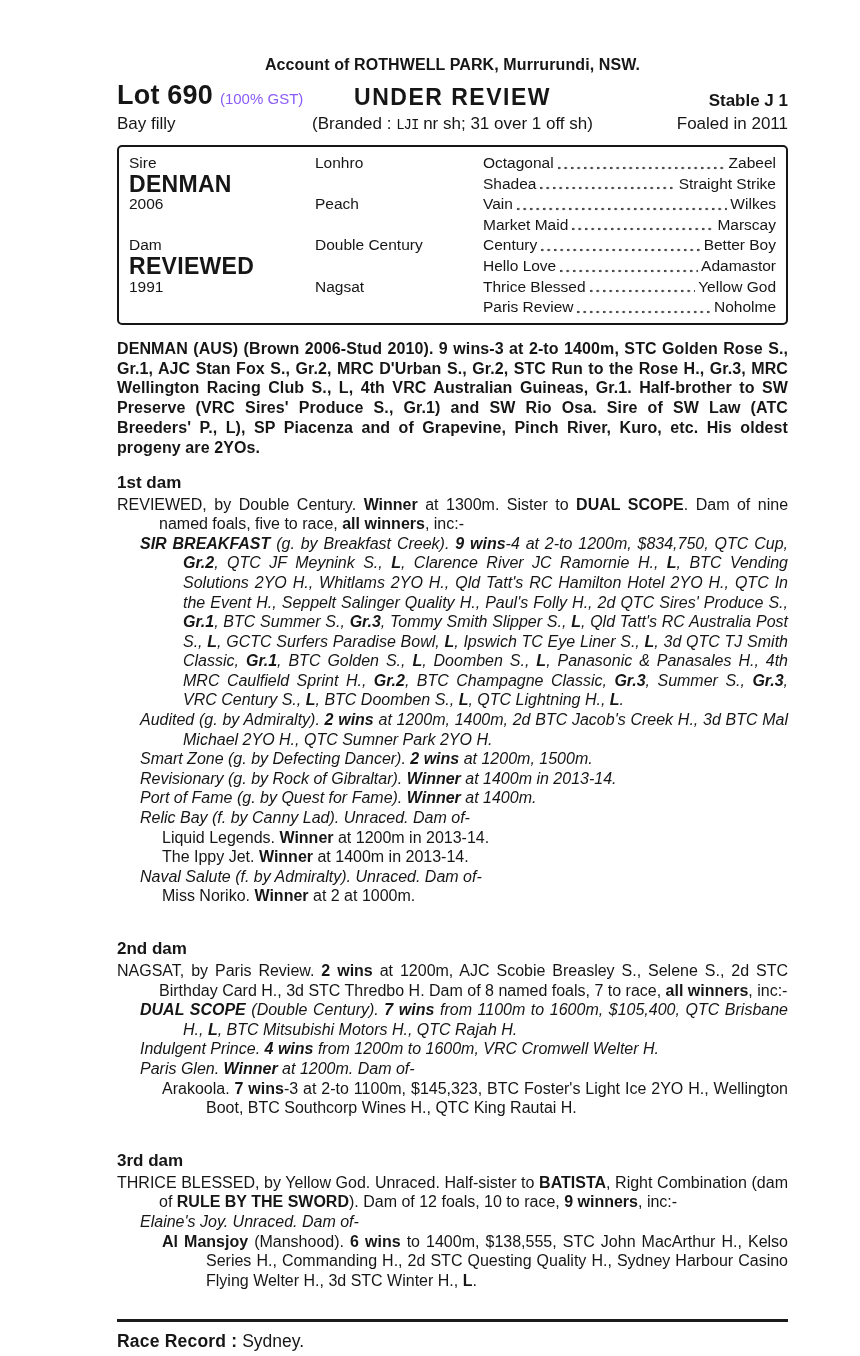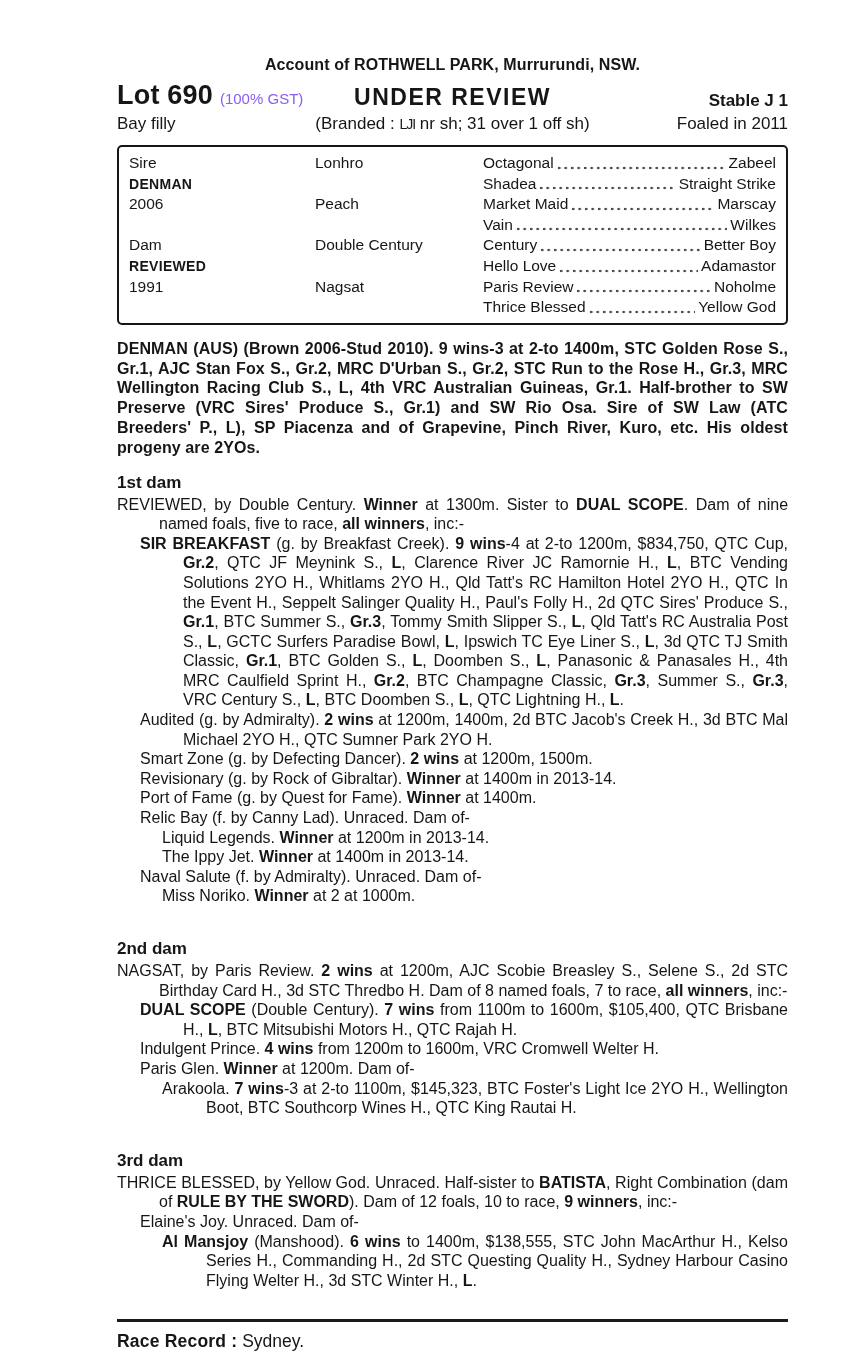--- a/index.html
+++ b/index.html
@@ -47,36 +47,36 @@
     align-items: flex-end;
     font-size: 17px;
     margin-top: 3px;
     margin-bottom: 11px;
   }
   .brand-line {
     position: absolute;
     left: 50%; transform: translateX(-50%);
     white-space: nowrap;
   }
-  .brand-mark { font-family: Liberation Sans, sans-serif; font-size: 14px; letter-spacing: -1px; }
+  .brand-mark { font-family: Liberation Mono, monospace; font-size: 14px; letter-spacing: -1px; }
   .foaled-year { margin-left: auto; }
 
   
   .ped-box {
     border: 2.5px solid #161616;
     border-radius: 5px;
     padding: 6px 10px 5px 10px;
     display: flex;
     font-size: 15.5px;
   }
   .ped-col1 { width: 186px; flex: 0 0 auto; }
   .ped-col2 { width: 168px; flex: 0 0 auto; }
   .ped-col3 { flex: 1 1 auto; min-width: 0; }
   .ped-slot { height: 20.6px; line-height: 20.6px; white-space: nowrap; overflow: hidden; }
-  .ped-main-name { font-weight: bold; font-size: 14px; letter-spacing: 0.3px; }
+  .ped-main-name { font-weight: bold; font-size: 23px; letter-spacing: 0.3px; }
   .ped-line { display: flex; align-items: center; height: 20.6px; line-height: 20.6px; white-space: nowrap; }
   .ped-line .dots {
     flex: 1 1 auto;
     min-width: 10px;
     height: 4px;
     align-self: flex-end;
     margin: 0 3px 4px 3px;
     background-image: radial-gradient(circle at 2px 2px, #4a4a4a 1.25px, transparent 1.6px);
     background-size: 6.5px 4px;
     background-repeat: repeat-x;
@@ -97,21 +97,21 @@
   .dam-section { margin-top: 15px; }
   .dam-section + .dam-section { margin-top: 33px; }
   .section-heading { font-weight: bold; font-size: 17px; margin-bottom: 2px; }
   .entry {
     font-size: 16px;
     line-height: 19.6px;
     text-align: justify;
   }
   .entry b { font-weight: bold; }
   .entry.ind0 { padding-left: 42px; text-indent: -42px; }
-  .entry.ind1 { margin-left: 23px; padding-left: 43px; text-indent: -43px; }
+  .entry.ind1 { margin-left: 23px; padding-left: 43px; text-indent: -43px; font-style: italic; }
   .entry.ind2 { margin-left: 45px; padding-left: 44px; text-indent: -44px; }
 
   
   .race-record {
     margin-top: 29px;
     border-top: 3.5px solid #1b1b1b;
     padding-top: 9px;
     font-size: 17.5px;
   }
   .race-record-label { font-weight: bold; letter-spacing: 0.2px; }
@@ -168,53 +168,53 @@
           <span>Zabeel</span>
         </div>
 
         <div class="ped-line">
           <span>Shadea</span>
           <span class="dots"></span>
           <span>Straight Strike</span>
         </div>
 
         <div class="ped-line">
+          <span>Vain</span>
+          <span class="dots"></span>
+          <span>Wilkes</span>
+        </div>
+
+        <div class="ped-line">
           <span>Market Maid</span>
           <span class="dots"></span>
           <span>Marscay</span>
         </div>
 
         <div class="ped-line">
-          <span>Vain</span>
-          <span class="dots"></span>
-          <span>Wilkes</span>
-        </div>
-
-        <div class="ped-line">
           <span>Century</span>
           <span class="dots"></span>
           <span>Better Boy</span>
         </div>
 
         <div class="ped-line">
           <span>Hello Love</span>
           <span class="dots"></span>
           <span>Adamastor</span>
         </div>
 
         <div class="ped-line">
+          <span>Thrice Blessed</span>
+          <span class="dots"></span>
+          <span>Yellow God</span>
+        </div>
+
+        <div class="ped-line">
           <span>Paris Review</span>
           <span class="dots"></span>
           <span>Noholme</span>
-        </div>
-
-        <div class="ped-line">
-          <span>Thrice Blessed</span>
-          <span class="dots"></span>
-          <span>Yellow God</span>
         </div>
 
     </div>
   </div>
 
   <div class="sire-summary">DENMAN (AUS) (Brown 2006-Stud 2010). 9 wins-3 at 2-to 1400m, STC Golden Rose S., Gr.1, AJC Stan Fox S., Gr.2, MRC D'Urban S., Gr.2, STC Run to the Rose H., Gr.3, MRC Wellington Racing Club S., L, 4th VRC Australian Guineas, Gr.1. Half-brother to SW Preserve (VRC Sires' Produce S., Gr.1) and SW Rio Osa. Sire of SW Law (ATC Breeders' P., L), SP Piacenza and of Grapevine, Pinch River, Kuro, etc. His oldest progeny are 2YOs.</div>
 
   <div class="dam-section">
     <div class="section-heading">1st dam</div>
 

